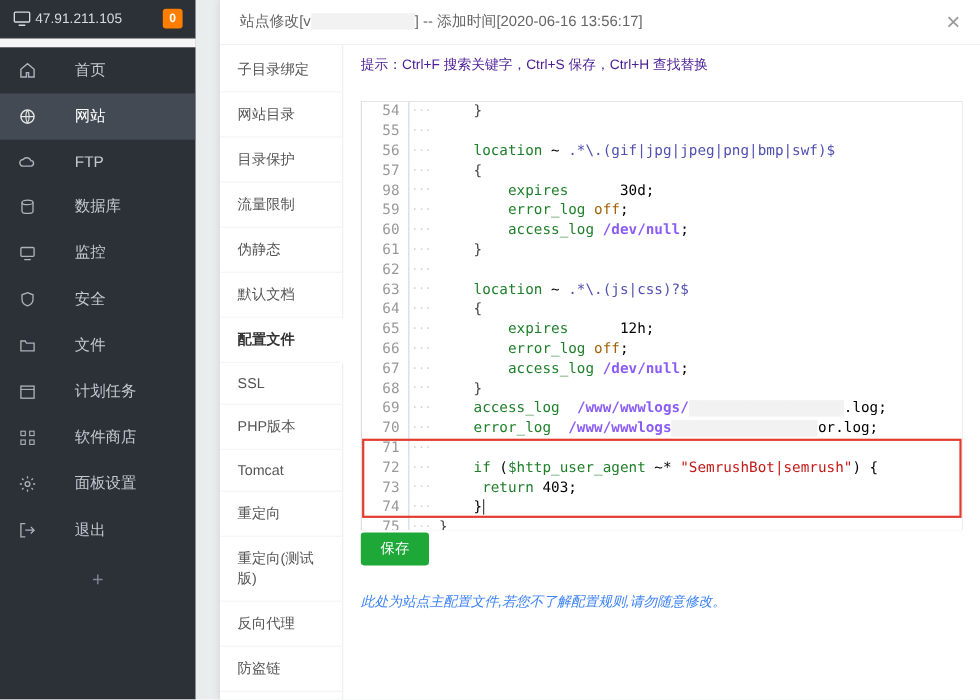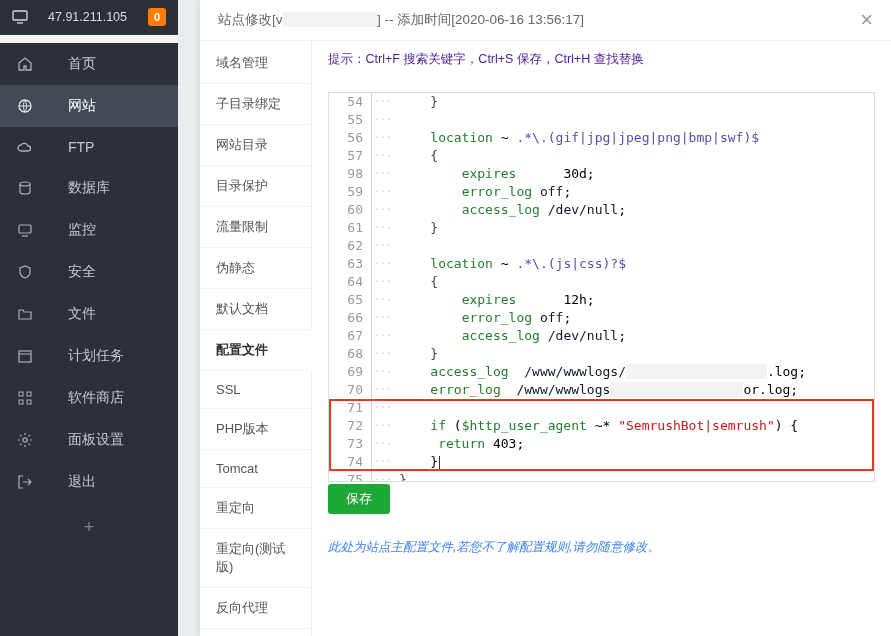--- a/index.html
+++ b/index.html
@@ -2,21 +2,21 @@
 <html><head>
 <meta charset="utf-8">
 <style>
 * { margin: 0; padding: 0; box-sizing: border-box; }
 body { font-family: "Microsoft YaHei", "PingFang SC", Arial, sans-serif; font-size: 13px; width: 891px; height: 636px; overflow: hidden; background: #fff; position: relative; }
 
 .container { display: flex; width: 100%; height: 100%; }
 
 .sidebar { width: 178px; background: #2c3037; color: #c4c8cf; display: flex; flex-direction: column; flex-shrink: 0; }
 .sb-header { display:flex; align-items:center; padding: 8px 12px; border-bottom:1px solid #383c43; color:#d6dae1;}
-.sb-header .ip { margin-left:20px; font-size:12.5px; }
+.sb-header .ip { margin-left:4px; font-size:12.5px; }
 .sb-badge { margin-left:auto; background:#ff7e00; color:#fff; border-radius:3px; min-width:18px; height:18px; display:flex; align-items:center; justify-content:center; font-size:11px; font-weight:600;}
 .sb-divider-top { height:8px; background:#f6f6f6; }
 .sb-item { display:flex; align-items:center; padding:12px 16px; cursor:pointer; font-size:14px;gap:20px; }
 .sb-item.active { background:#444a54; color:#fff; }
 .sb-item .icon { width:18px; margin-right:14px; display:flex; align-items:center; justify-content:center; opacity:.85; }
 .sb-plus { text-align:center; padding:14px 0; color:#7f8590; cursor:pointer; font-size:18px; }
 
 .main { flex:1; background:#eaedee; position:relative; }
 
 .backbar { width:22px; background:#eaedee; height:100%; position:absolute; left:0; top:0; }
@@ -39,22 +39,22 @@
 .gutter { width:42px; flex-shrink:0; text-align:right; padding-right:8px; color:#999; user-select:none; }
 .gz { width:26px; flex-shrink:0; border-left:1px solid #c9d6e3; position:relative; display:flex; align-items:center; }
 .gz .dots { color:#d0d0d0; font-size:10px; letter-spacing:0; margin-left:2px;}
 .code { flex:1; padding-left:2px; }
 .tok-kw { color:#1f7f2a; }
 .tok-dir { color:#1f7f2a; }
 .tok-str { color:#c41919; }
 .tok-regex { color:#5050b0; }
 .tok-var { color:#1f7f2a; }
 .tok-brace { color:#444; }
-.tok-path { color:#0f172a; }
-.tok-off { color:#0f172a; }
+.tok-path { color:#8b5cf6;font-weight:bold; }
+.tok-off { color:#a16207; }
 
 .highlight-box { position:absolute; border:2px solid #e43b2f; pointer-events:none; }
 
 .btn-save { display:inline-block; margin-top:2px; padding:6px 18px; background:#1ea838; color:#fff; border:none; border-radius:3px; cursor:pointer; font-size:13px; }
 .note { margin-top:25px; color:#3b82f6; font-size:12.5px;font-style:italic; }
 
 svg { display:block; }
 .cursor { display:inline-block; border-left:1px solid #333; height:14px; vertical-align:middle; margin-left:1px;}
 </style>
 </head>
@@ -180,21 +180,20 @@
 
     <div class="modal">
       <div class="modal-header">
         <span class="modal-title">
           <span>站点修改[v</span><span style="background:#f2f2f2;color:#f2f2f2">xxxxxxxxxxxxxx</span><span>] -- 添加时间[2020-06-16 13:56:17]</span>
         </span>
         <span class="modal-close">×</span>
       </div>
       <div class="modal-body">
         <div class="tabs" id="tabs">
-            <div class="tab">域名管理</div>
             <div class="tab">子目录绑定</div>
             <div class="tab">网站目录</div>
             <div class="tab">目录保护</div>
             <div class="tab">流量限制</div>
             <div class="tab">伪静态</div>
             <div class="tab">默认文档</div>
             <div class="tab active">配置文件</div>
             <div class="tab">SSL</div>
             <div class="tab">PHP版本</div>
             <div class="tab">Tomcat</div>

